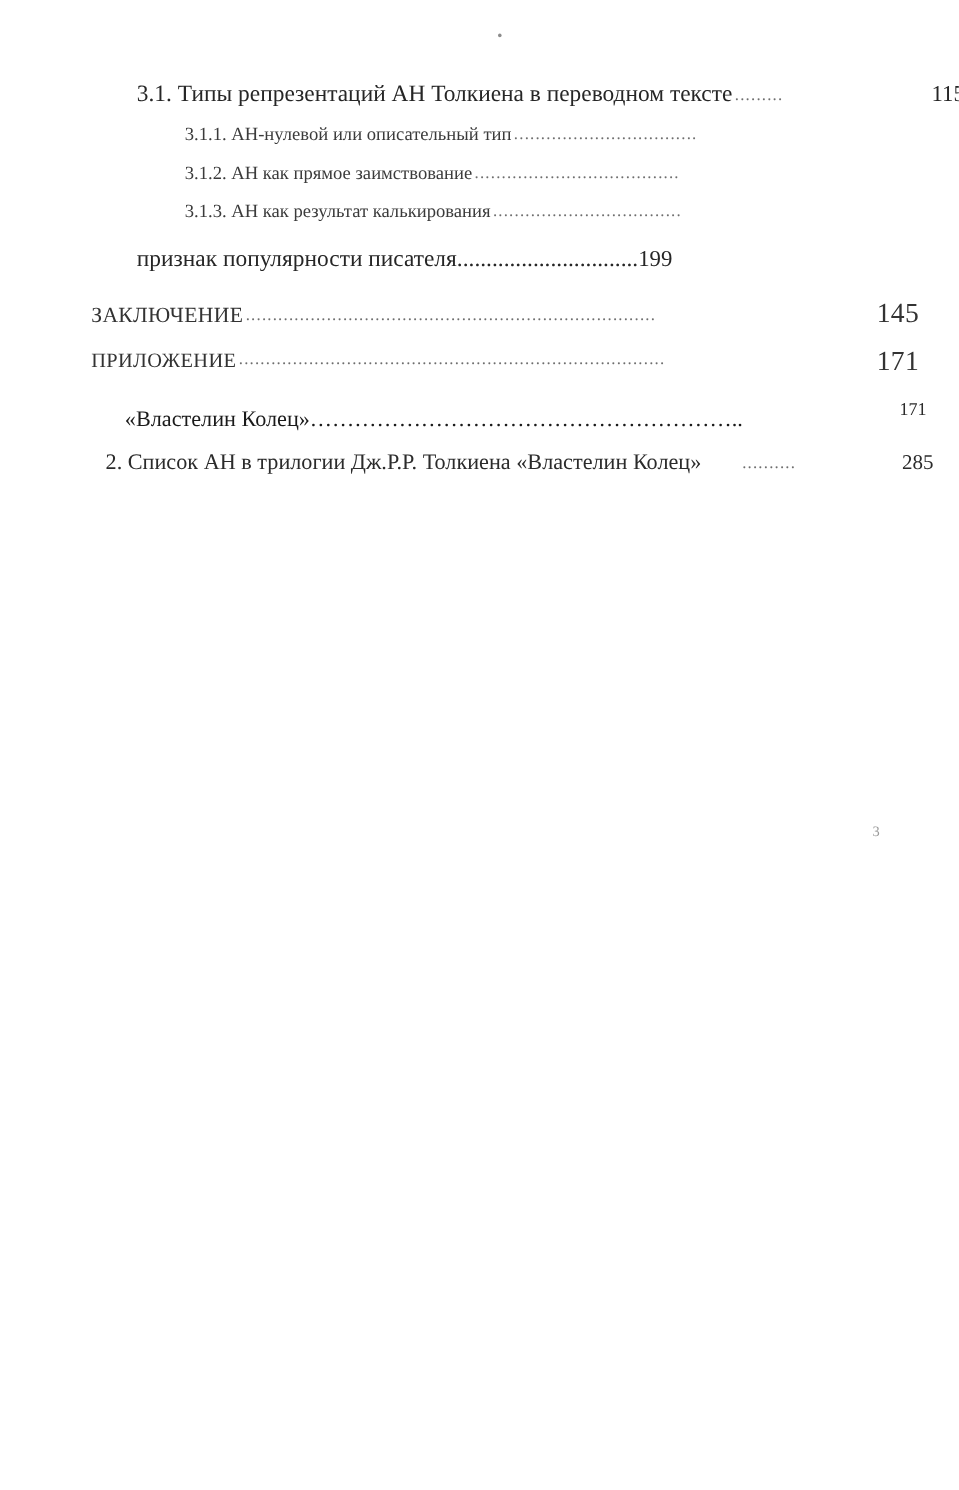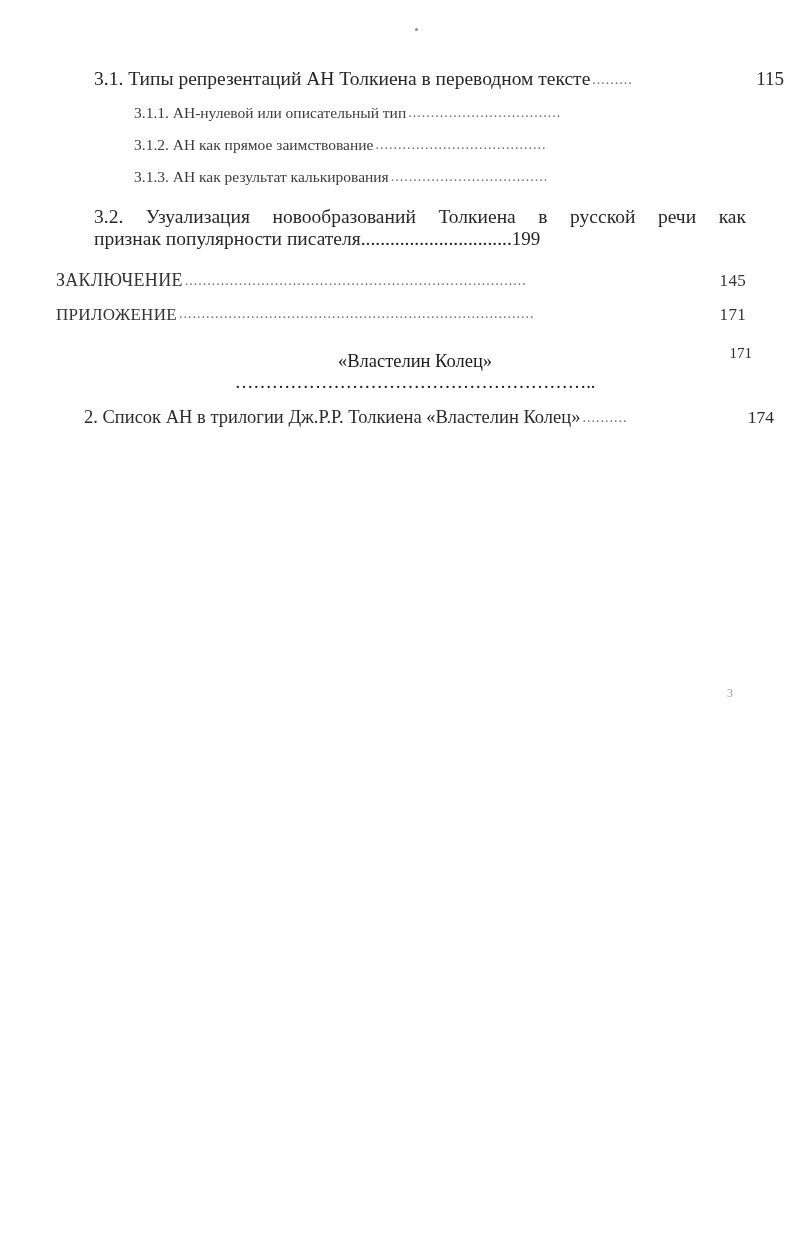--- a/index.html
+++ b/index.html
@@ -26,21 +26,21 @@
     top: 28px;
     left: 415px;
     width: 3px;
     height: 3px;
     background: #8c8c8c;
     border-radius: 50%;
   }
   .toc {
     position: absolute;
     top: 68px;
-    left: 56px;
+    left: 76px;
     width: 690px;
   }
   .entry {
     display: flex;
     align-items: baseline;
     width: 100%;
     margin-bottom: 14px;
   }
   .entry .label {
     white-space: nowrap;
@@ -95,43 +95,43 @@
   .block.lvl1 .line1,
   .block.lvl1 .line2 { font-size: 19.5px; }
 
   
   .flush {
     font-size: 18px;
     margin-left: 0;
     color: #333;
     letter-spacing: 0.3px;
   }
-  .flush .page-no { font-size: 17px; }
+  .flush .page-no { font-size: 23px; }
   .flush.small { font-size: 17px; align-items: center; }
 
   
   .appx {
     font-size: 18.5px;
-    margin-left: 28px;
+    margin-left: 12px;
     color: #2b2b2b;
+    gap: 32px;
   }
   .appx .page-no { font-size: 17.5px; }
 
   .appx-block .line1 {
     display: block;
     text-align: justify;
     text-align-last: justify;
     font-size: 18.5px;
   }
   .appx-block .line2 {
     display: flex;
-    align-items: center;
+    align-items: flex-end;
     width: 100%;
     font-size: 18.5px;
-    flex-direction: column;
   }
   .appx-block {
     margin-left: 28px;
     margin-bottom: 14px;
     position: relative;
   }
   .appx-block .side-page {
     position: absolute;
     right: -6px;
     top: -6px;
@@ -181,21 +181,20 @@
       <span class="leader">...................................</span>
 
     </div>
 
     <div class="block lvl2">
     </div>
 
     <div class="spacer-sm"></div>
 
     <div class="block lvl1">
-      <span class="line1">3.2.  Узуализация  новообразований  Толкиена  в  русской  речи  как</span>
       <span class="line2">
         <span class="label">признак популярности писателя</span>
         <span class="leader">...............................</span>
         <span class="page-no">199</span>
       </span>
     </div>
 
     <div class="spacer-sm"></div>
 
     <div class="entry flush">
@@ -217,20 +216,20 @@
       <span class="line2">
         <span class="label">«Властелин Колец»</span>
         <span class="leader">…………………………………………………..</span>
       </span>
       <span class="side-page">171</span>
     </div>
 
     <div class="entry appx">
       <span class="label">2. Список АН в трилогии Дж.Р.Р. Толкиена «Властелин Колец»</span>
       <span class="leader">..........</span>
-      <span class="page-no">174</span>
+      <span class="page-no">285</span>
     </div>
 
   </div>
 
   <div class="footer-mark">3</div>
 
 </div>
 
 </body></html>

